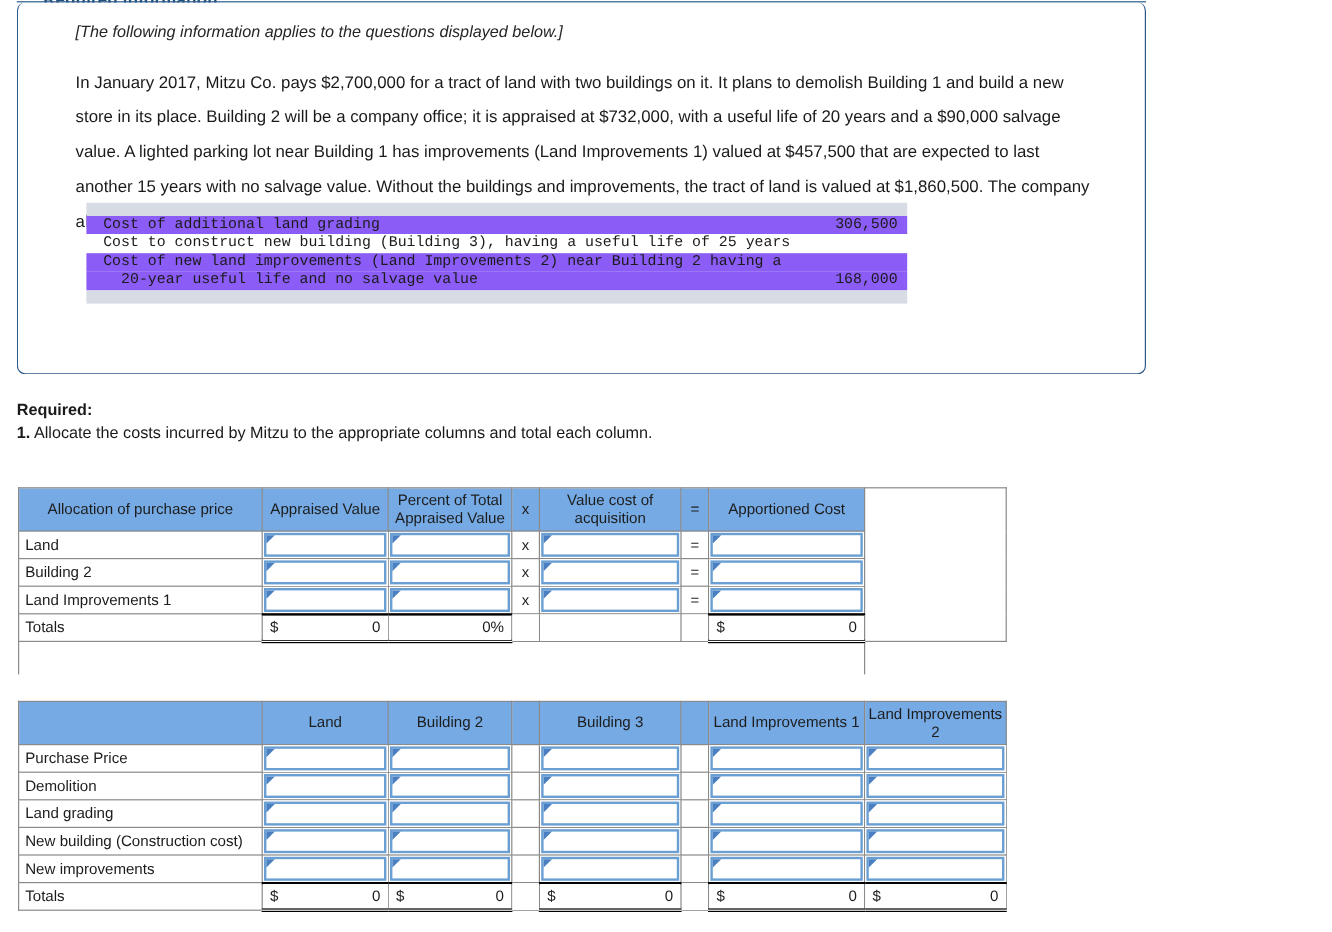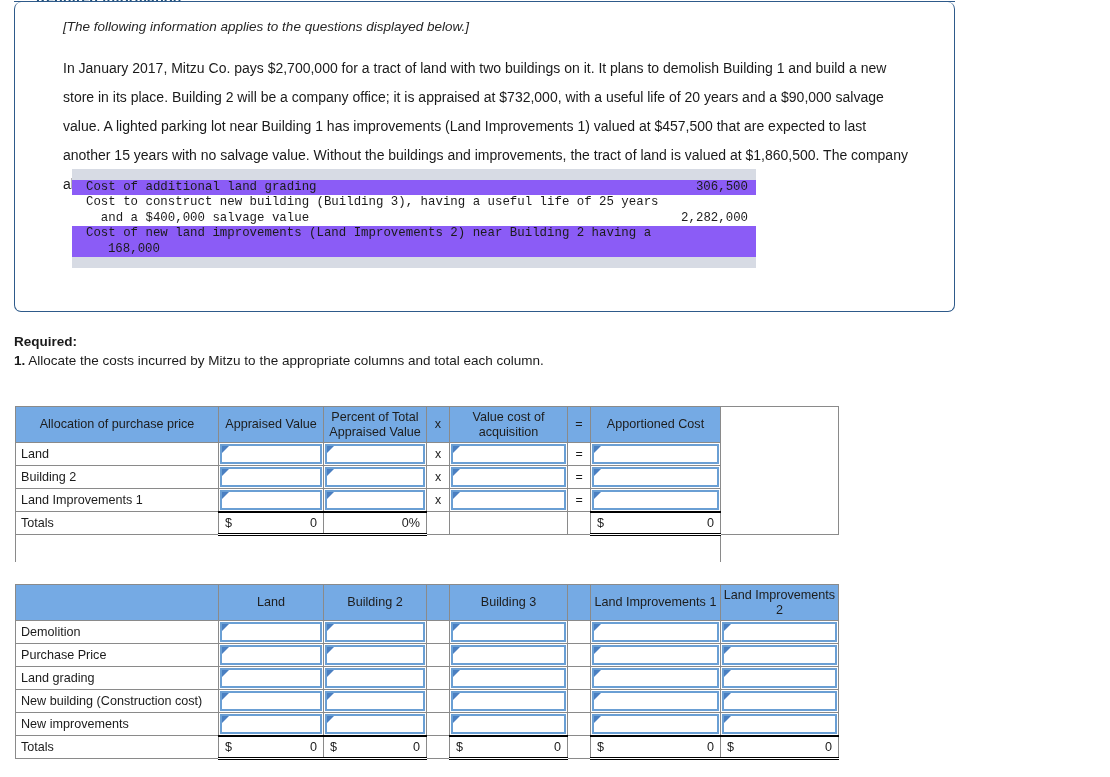--- a/index.html
+++ b/index.html
@@ -237,33 +237,29 @@
           <div class="cost-dollar"></div>
           <div class="cost-amt">306,500</div>
         </div>
 
         <div class="cost-row plain">
           <div class="cost-label">Cost to construct new building (Building 3), having a useful life of 25 years</div>
           <div class="cost-dollar"></div>
           <div class="cost-amt"></div>
         </div>
 
-        <div class="cost-row plain">
-          <div class="cost-label">  and a $400,000 salvage value</div>
-          <div class="cost-dollar"></div>
-          <div class="cost-amt">2,282,000</div>
-        </div>
 
         <div class="cost-row alt">
           <div class="cost-label">Cost of new land improvements (Land Improvements 2) near Building 2 having a</div>
           <div class="cost-dollar"></div>
           <div class="cost-amt"></div>
         </div>
 
         <div class="cost-row alt">
+          <div class="cost-label">  20-year useful life and no salvage value</div>
           <div class="cost-dollar"></div>
           <div class="cost-amt">168,000</div>
         </div>
 
       </div>
       <div class="cost-bar"></div>
     </div>
 
   </div>
 
@@ -393,42 +389,42 @@
         <th class="hdr">Land</th>
         <th class="hdr">Building 2</th>
         <th class="hdr"></th>
         <th class="hdr">Building 3</th>
         <th class="hdr"></th>
         <th class="hdr">Land Improvements 1</th>
         <th class="hdr">Land Improvements 2</th>
       </tr>
 
       <tr>
+        <td class="rowlabel">Purchase Price</td>
+        <td class="cellwrap">
+            <div class="inputbox"></div>
+          </td>
+        <td class="cellwrap">
+            <div class="inputbox"></div>
+          </td>
+        <td class="blank-white"></td>
+        <td class="cellwrap">
+            <div class="inputbox"></div>
+          </td>
+        <td class="blank-white"></td>
+        <td class="cellwrap">
+            <div class="inputbox"></div>
+          </td>
+        <td class="cellwrap">
+            <div class="inputbox"></div>
+          </td>
+      </tr>
+
+      <tr>
         <td class="rowlabel">Demolition</td>
-        <td class="cellwrap">
-            <div class="inputbox"></div>
-          </td>
-        <td class="cellwrap">
-            <div class="inputbox"></div>
-          </td>
-        <td class="blank-white"></td>
-        <td class="cellwrap">
-            <div class="inputbox"></div>
-          </td>
-        <td class="blank-white"></td>
-        <td class="cellwrap">
-            <div class="inputbox"></div>
-          </td>
-        <td class="cellwrap">
-            <div class="inputbox"></div>
-          </td>
-      </tr>
-
-      <tr>
-        <td class="rowlabel">Purchase Price</td>
         <td class="cellwrap">
             <div class="inputbox"></div>
           </td>
         <td class="cellwrap">
             <div class="inputbox"></div>
           </td>
         <td class="blank-white"></td>
         <td class="cellwrap">
             <div class="inputbox"></div>
           </td>

